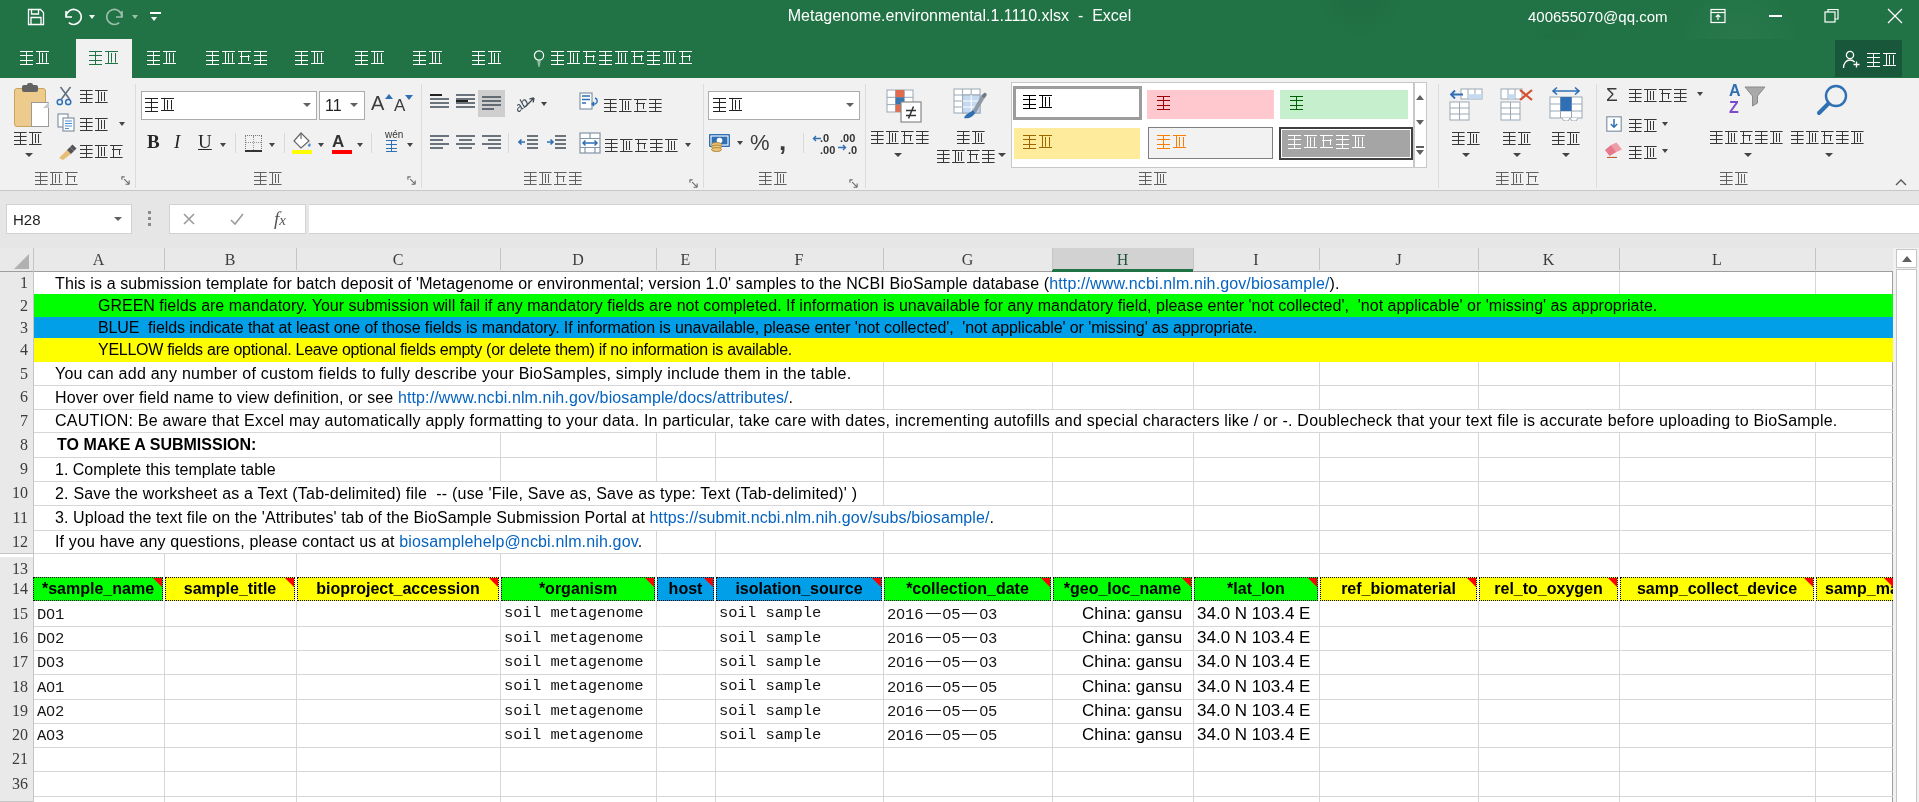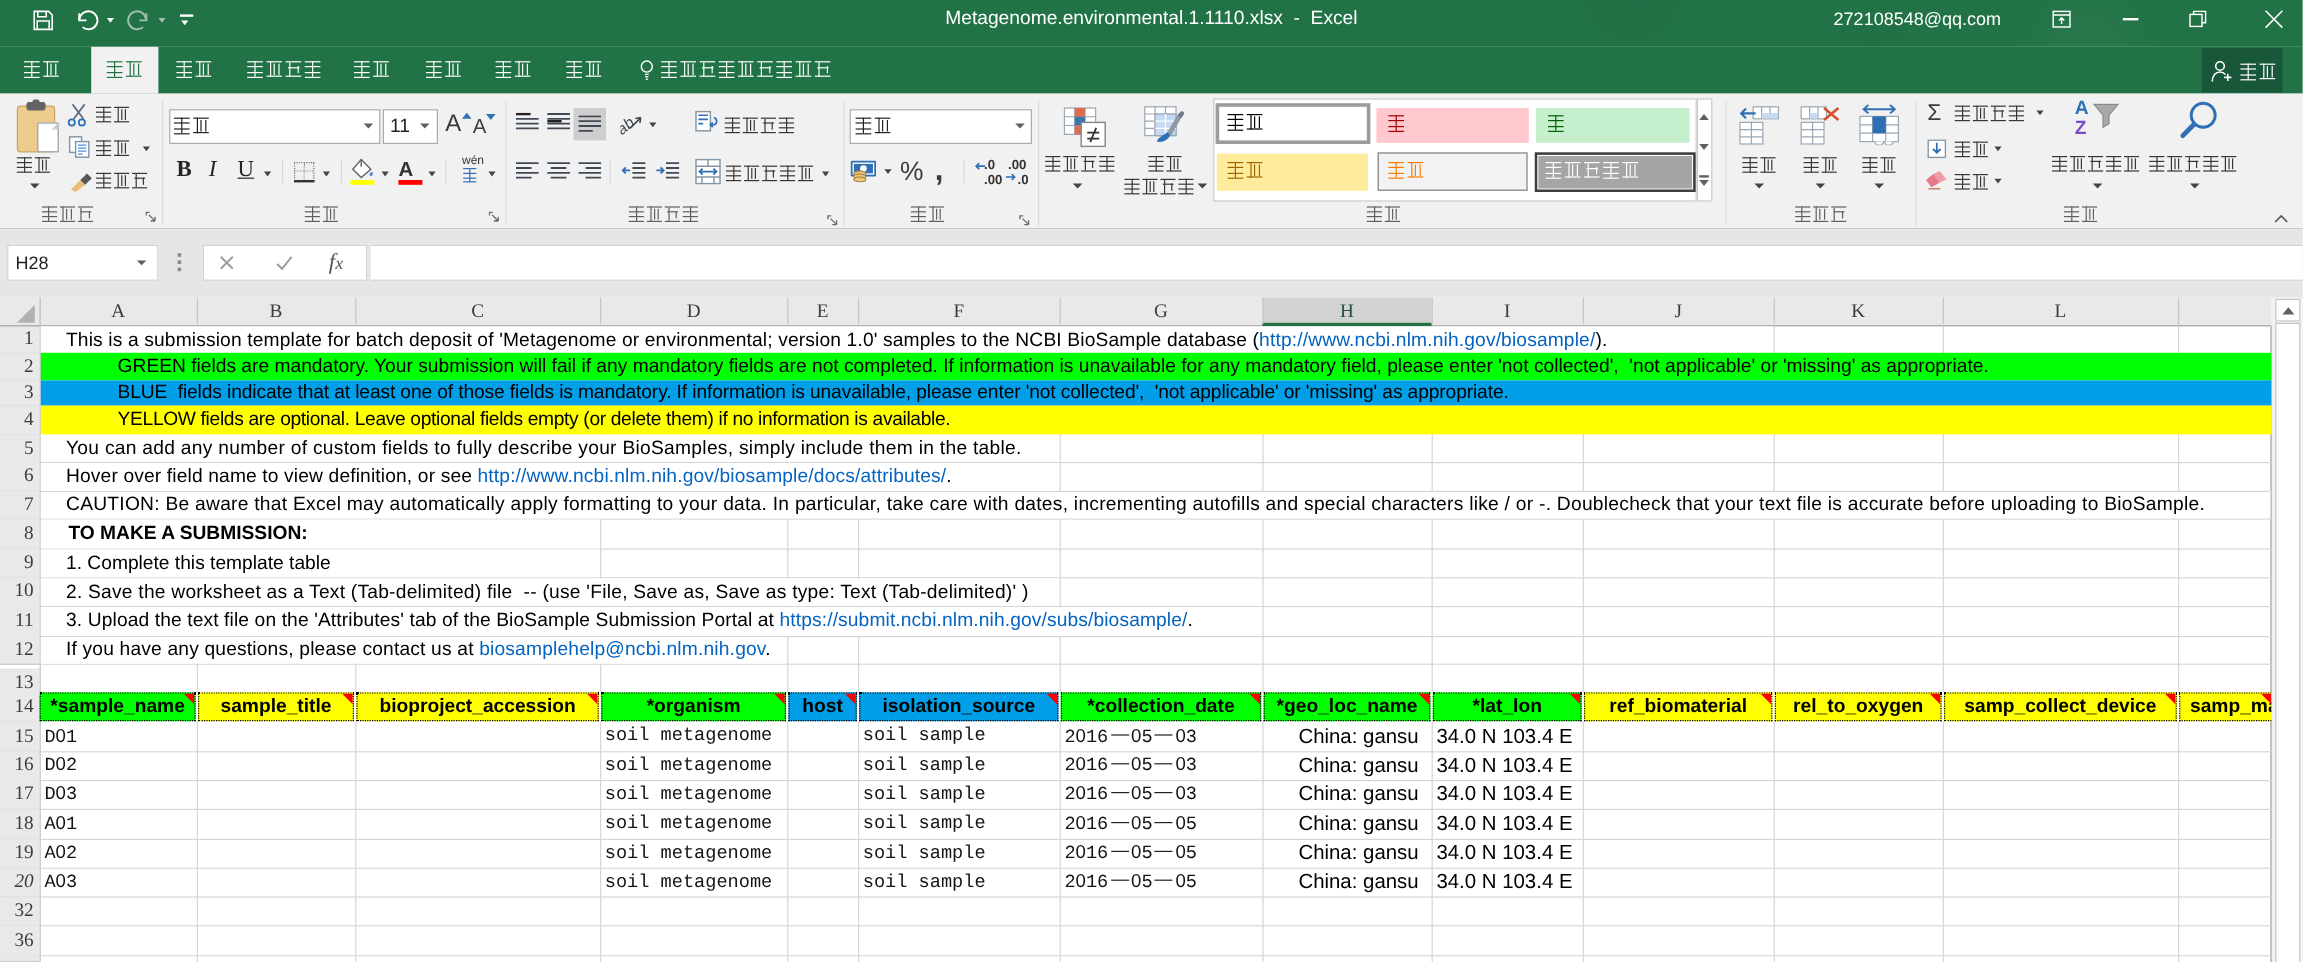--- a/index.html
+++ b/index.html
@@ -53,21 +53,21 @@
 <div class="dds" style="left:89px;top:15px;border-top-color:#fff;opacity:.95"></div>
 <svg class="abs" style="left:104px;top:8px" width="22" height="18" viewBox="0 0 22 18" fill="none" stroke="#9fbfae" stroke-width="1.6">
  <path d="M18 3 v6 h-6"></path>
  <path d="M17.8 8.6 a7.5 7.5 0 1 0 -2.6 6.0"></path>
 </svg>
 <div class="dds" style="left:132px;top:15px;border-top-color:#9fbfae;"></div>
 <div class="abs" style="left:150px;top:12px;width:11px;height:1.5px;background:#fff"></div>
 <div class="dds" style="left:151px;top:17px;border-top-color:#fff;"></div>
 
 <div class="tx" style="left:0;width:1919px;top:7px;text-align:center;font-size:16px;color:#fff;">Metagenome.environmental.1.1110.xlsx  -  Excel</div>
-<div class="tx" style="left:1528px;top:8px;font-size:15px;color:#fff;">272108548@qq.com</div>
+<div class="tx" style="left:1528px;top:8px;font-size:15px;color:#fff;">400655070@qq.com</div>
 
 <svg class="abs" style="left:1710px;top:8px" width="17" height="16" viewBox="0 0 17 16" fill="none" stroke="#fff" stroke-width="1.2">
  <rect x="1" y="1.5" width="14" height="13"></rect>
  <path d="M1 4.5 h14"></path>
  <path d="M8 12 v-5 M5.8 9 L8 6.8 L10.2 9"></path>
 </svg>
 <div class="abs" style="left:1769px;top:15px;width:13px;height:1.5px;background:#fff"></div>
 <svg class="abs" style="left:1824px;top:8px" width="17" height="16" viewBox="0 0 17 16" fill="none" stroke="#fff" stroke-width="1.2">
  <rect x="1" y="4" width="10" height="10"></rect>
  <path d="M4 4 V1.5 H14 V11 H11"></path>
@@ -453,22 +453,22 @@
 <div class="rh" style="top:481px;height:25px;line-height:24px;">10</div>
 <div class="rh" style="top:505px;height:26px;line-height:25px;">11</div>
 <div class="rh" style="top:530px;height:24px;line-height:23px;text-align:right;">12</div>
 <div class="rh" style="top:557px;height:25px;line-height:24px;">13</div>
 <div class="rh" style="top:577px;height:25px;line-height:24px;">14</div>
 <div class="rh" style="top:601px;height:26px;line-height:25px;">15</div>
 <div class="rh" style="top:626px;height:25px;line-height:24px;">16</div>
 <div class="rh" style="top:650px;height:25px;line-height:24px;">17</div>
 <div class="rh" style="top:674px;height:26px;line-height:25px;">18</div>
 <div class="rh" style="top:699px;height:25px;line-height:24px;">19</div>
-<div class="rh" style="top:723px;height:25px;line-height:24px;font-style:italic;">20</div>
-<div class="rh" style="top:747px;height:25px;line-height:24px;">32</div>
+<div class="rh" style="top:723px;height:25px;line-height:24px;">20</div>
+<div class="rh" style="top:747px;height:25px;line-height:24px;">21</div>
 <div class="rh" style="top:771px;height:26px;line-height:25px;">36</div>
 <div class="rh" style="top:796px;height:6px;"></div>
 
 <div class="abs" style="left:33px;top:248px;width:1px;height:554px;background:#c5c5c5;"></div>
 <div class="vg" style="left:164px;top:272px;height:530px;"></div>
 <div class="vg" style="left:296px;top:272px;height:530px;"></div>
 <div class="vg" style="left:500px;top:272px;height:530px;"></div>
 <div class="vg" style="left:656px;top:272px;height:530px;"></div>
 <div class="vg" style="left:715px;top:272px;height:530px;"></div>
 <div class="vg" style="left:883px;top:272px;height:530px;"></div>

